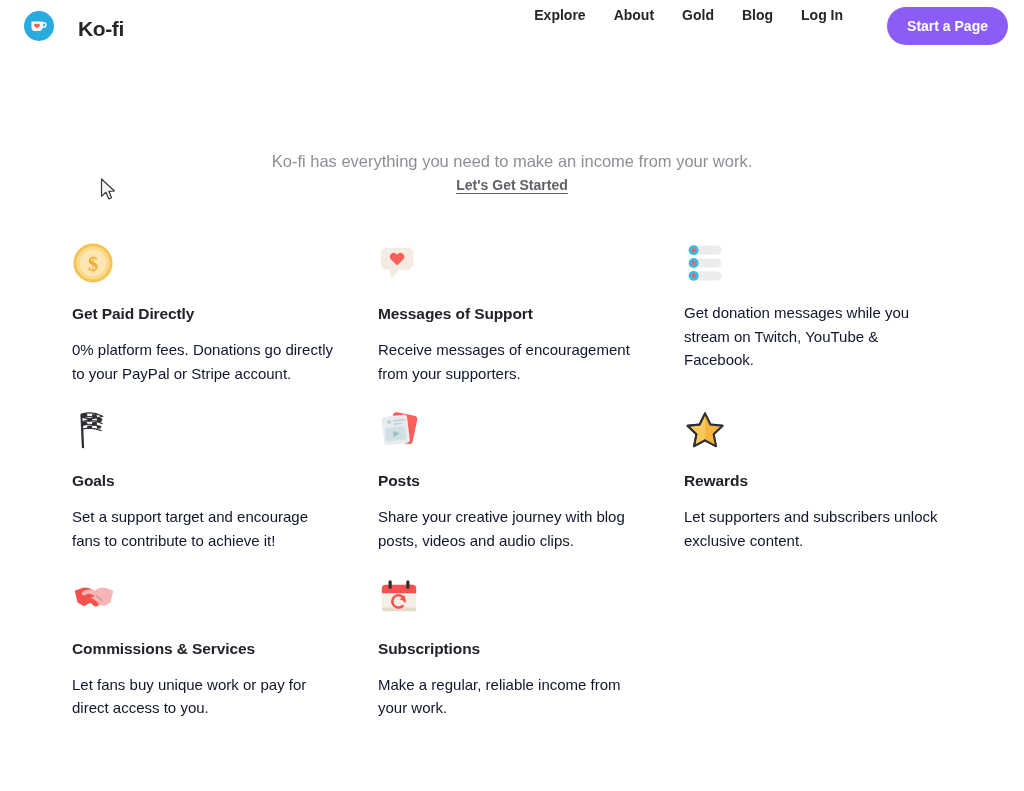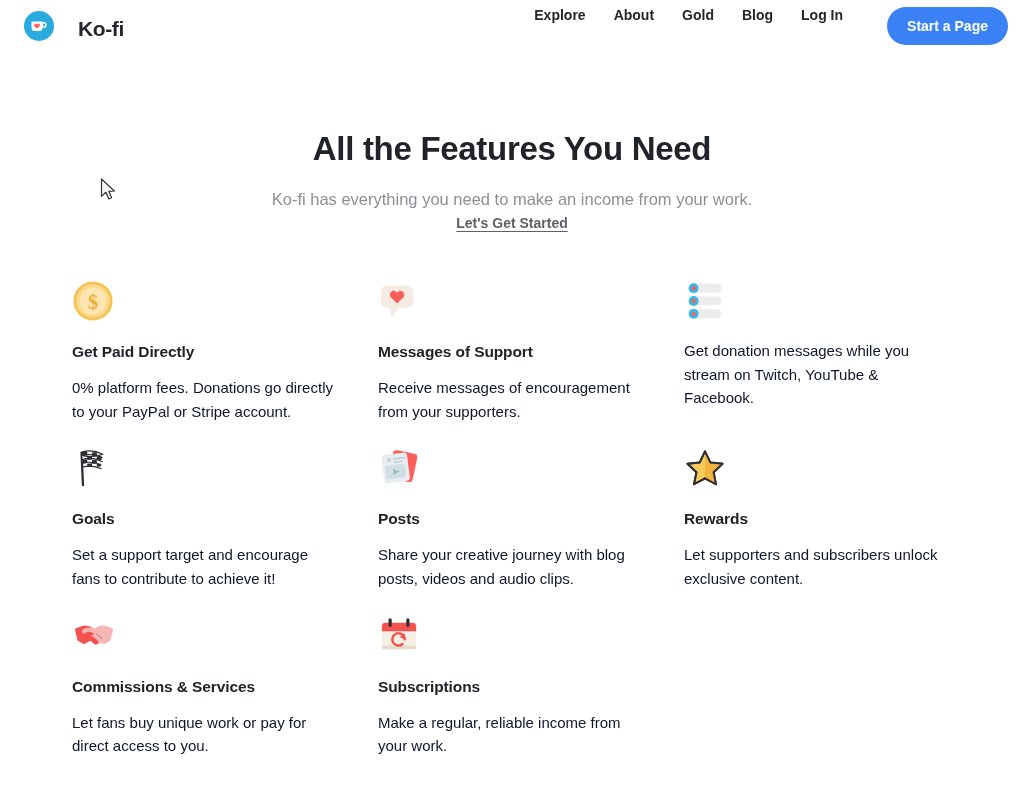--- a/index.html
+++ b/index.html
@@ -57,21 +57,21 @@
     font-size: 14px;
     font-weight: bold;
     color: #24262b;
     text-decoration: none;
     cursor: pointer;
     white-space: nowrap;
   }
 
   .cta-button {
     margin-left: 16px;
-    background: #3b82f6;
+    background: #8b5cf6;
     color: #ffffff;
     font-size: 14px;
     font-weight: bold;
     border: none;
     border-radius: 24px;
     padding: 11px 20px;
     cursor: pointer;
     font-family: "Liberation Sans", sans-serif;
     white-space: nowrap;
   }
@@ -171,21 +171,20 @@
     <a class="nav-link">About</a>
     <a class="nav-link">Gold</a>
     <a class="nav-link">Blog</a>
     <a class="nav-link">Log In</a>
     <button class="cta-button">Start a Page</button>
   </nav>
 
 </header>
 
 <section class="hero">
-  <h1 class="hero-title">All the Features You Need</h1>
   <p class="hero-subtitle">Ko-fi has everything you need to make an income from your work.</p>
   <a class="hero-link">Let's Get Started</a>
 </section>
 
 <section class="features">
 
   <div class="feature">
     <div class="feature-icon">
       <svg width="42" height="42" viewBox="0 0 44 44">
         <circle cx="22" cy="22" r="19" fill="#fbd98a"></circle>

